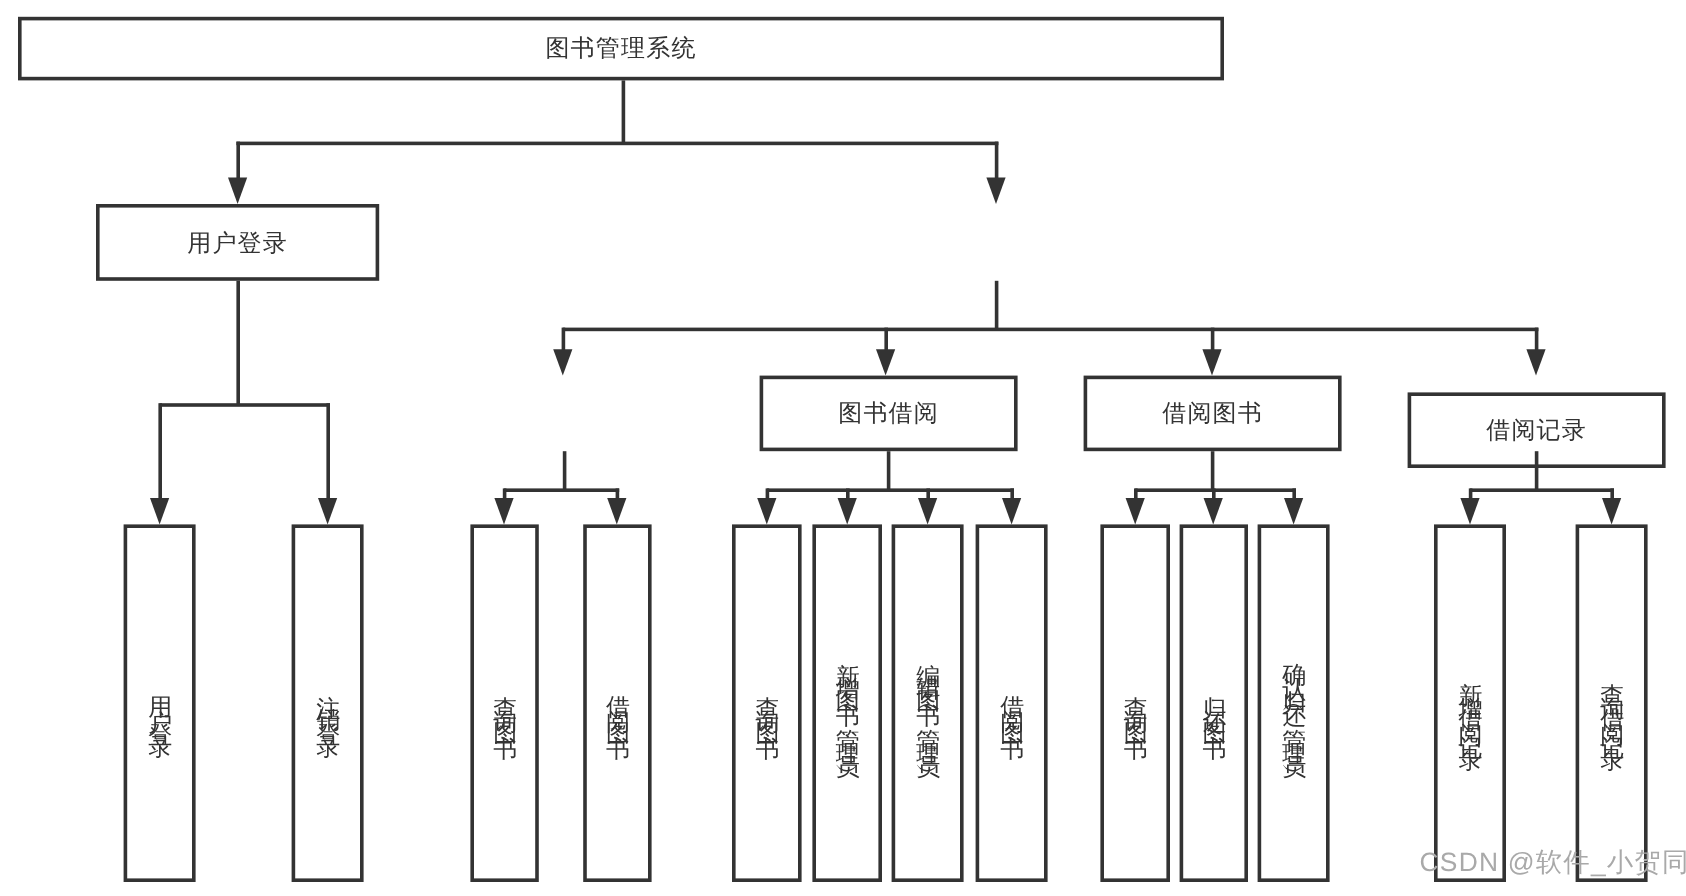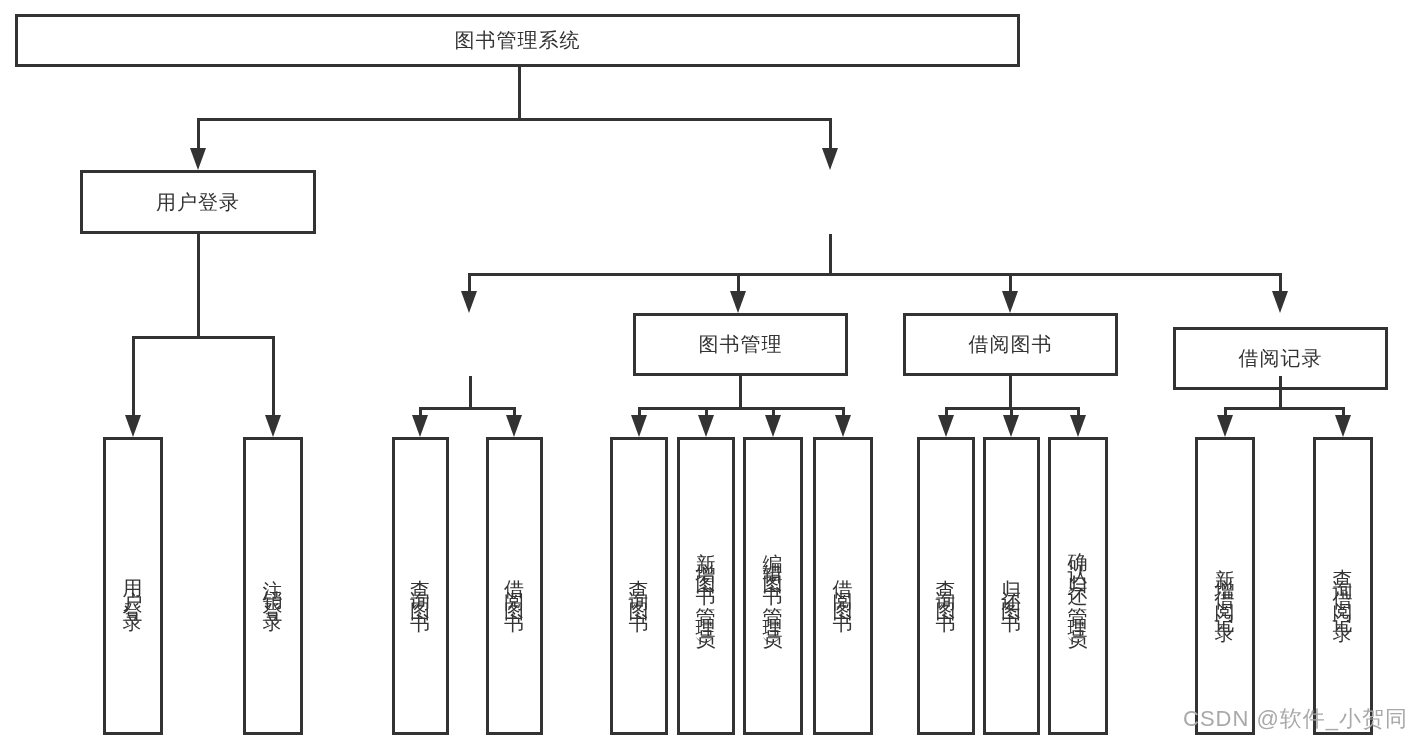--- a/index.html
+++ b/index.html
@@ -42,21 +42,21 @@
     <span>图书管理系统</span>
   </div>
 
   <div class="box" style="left:80px;top:170px;width:236px;height:64px;">
     <span>用户登录</span>
   </div>
 
 
 
   <div class="box" style="left:633px;top:313px;width:215px;height:63px;">
-    <span>图书管理</span>
+    <span>图书借阅</span>
   </div>
 
   <div class="box" style="left:903px;top:313px;width:215px;height:63px;">
     <span>借阅图书</span>
   </div>
 
   <div class="box" style="left:1173px;top:327px;width:215px;height:63px;">
     <span>借阅记录</span>
   </div>
 

